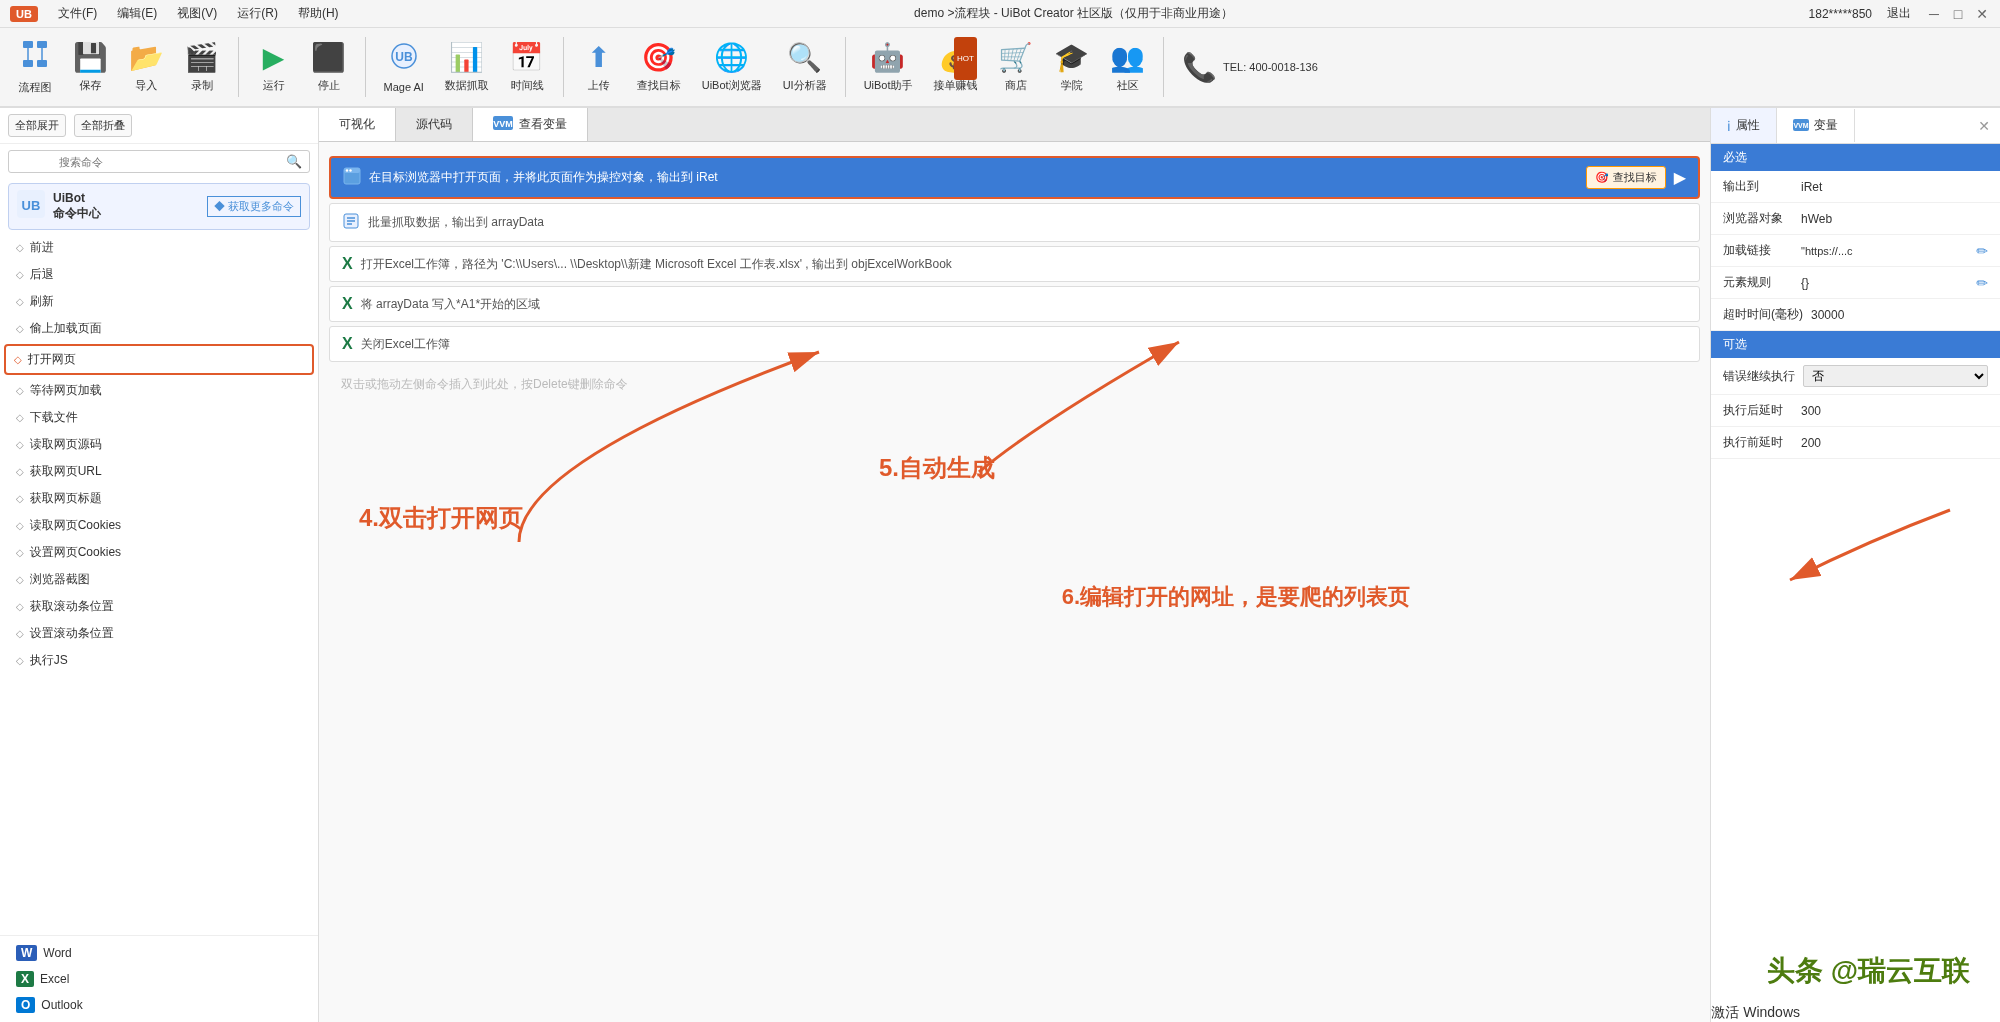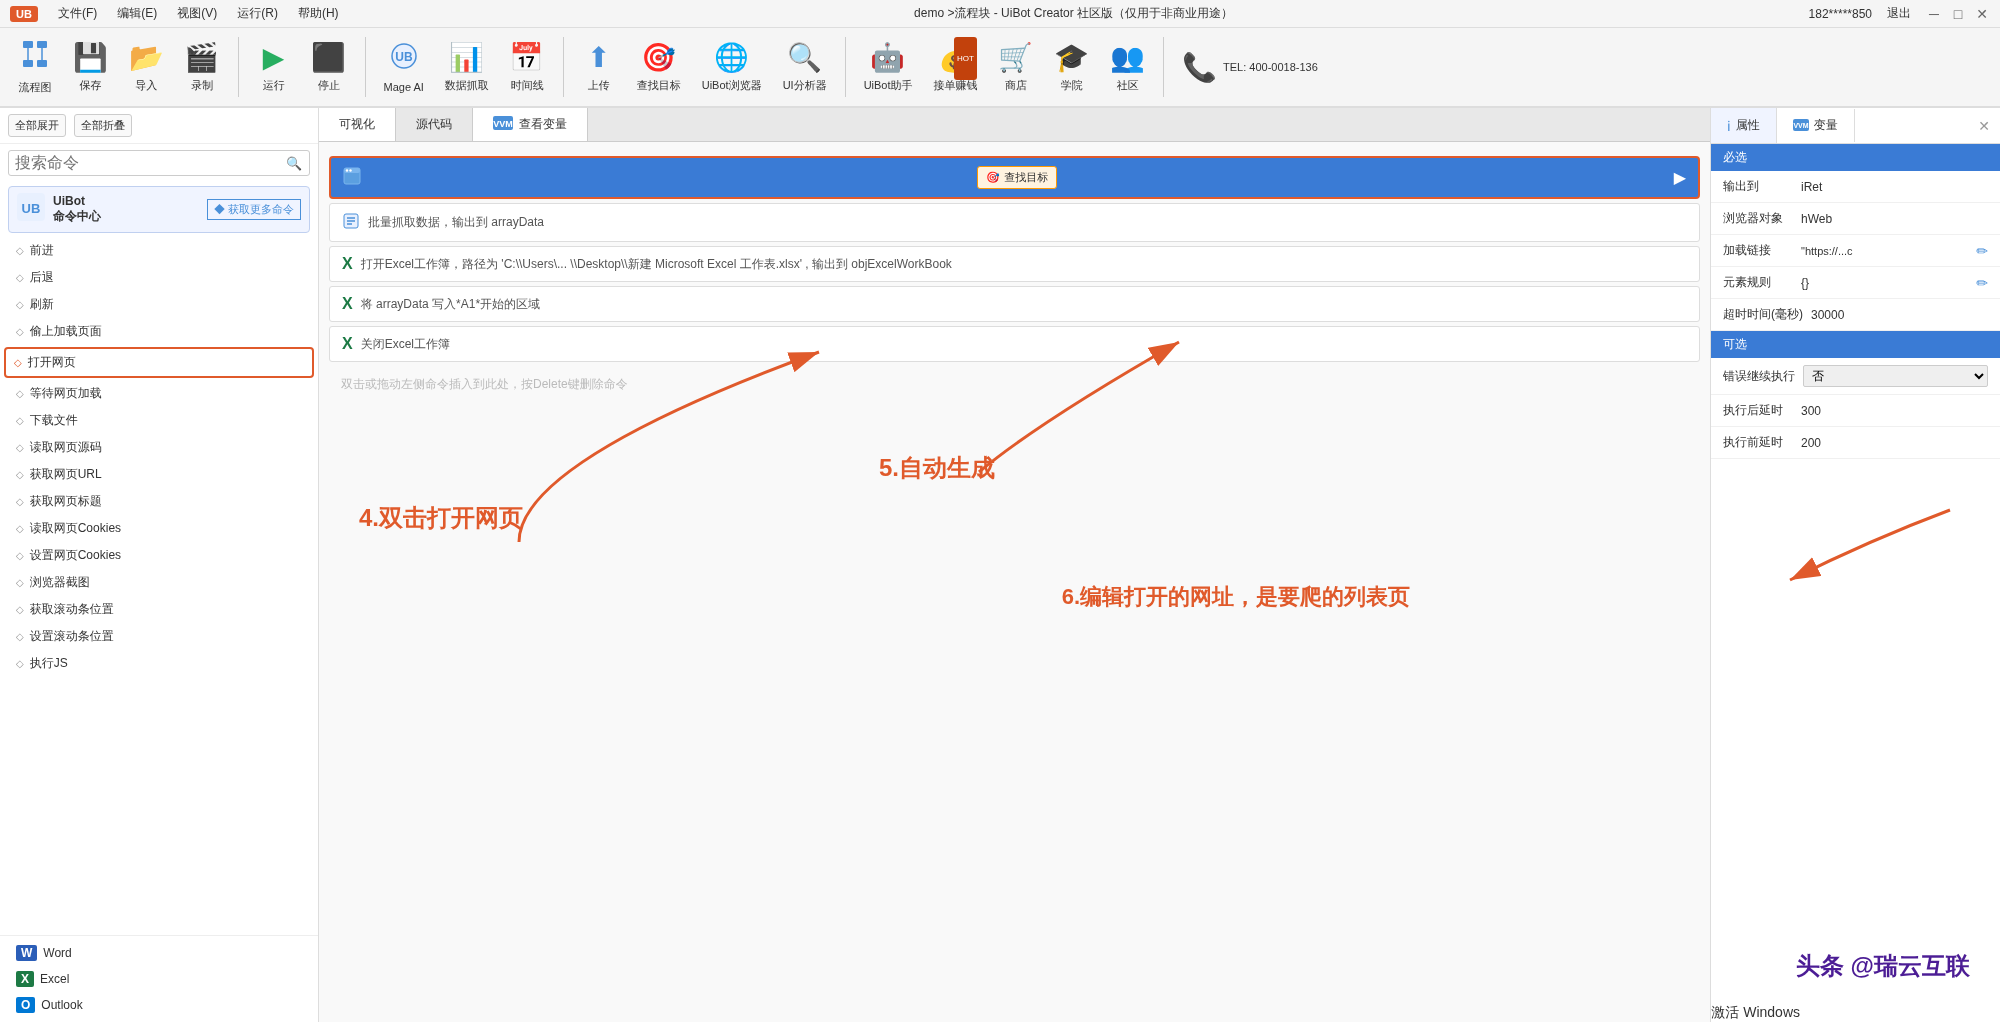--- a/index.html
+++ b/index.html
@@ -83,22 +83,23 @@
       margin: 6px 8px;
       border: 1px solid #ccc;
       border-radius: 3px;
       padding: 3px 6px;
       background: #fff;
     }
     .search-input {
       border: none;
       outline: none;
       flex: 1;
-      font-size: 16px;
+      font-size: 11px;
       font-family: inherit;
+      margin-left: 44px;
     }
     .search-icon { color: #999; font-size: 13px; }
 
     
     .command-center {
       display: flex;
       align-items: center;
       padding: 6px 8px;
       background: #f0f4ff;
       border: 1px solid #c0d0f0;
@@ -333,24 +334,24 @@
 
     
     .bottom-items {
       padding: 4px 8px;
       border-top: 1px solid #eee;
     }
 
     
     .watermark {
       position: absolute;
-      bottom: 40px;
+      bottom: 32px;
       right: 30px;
-      font-size: 24px;
-      color: #4c1d95;
+      font-size: 28px;
+      color: #4d7c0f;
       font-weight: bold;
       pointer-events: none;
       z-index: 200;
     }
 
     
     .activate-notice {
       position: absolute;
       bottom: 0;
       right: 200px;
@@ -618,20 +619,21 @@
 
       <div class="flow-block active-block" style="background:#3a7bd5;border:2px solid #e05a2b;position:relative;">
         <span class="block-icon" style="color:#fff;">
           <svg width="18" height="18" viewBox="0 0 18 18">
               <rect x="1" y="1" width="16" height="16" rx="2" fill="#5b9fe0" stroke="#7ab5ee"></rect>
               <rect x="1" y="1" width="16" height="5" rx="2" fill="#7ab5ee"></rect>
               <circle cx="4" cy="3.5" r="1.2" fill="#fff"></circle>
               <circle cx="7.5" cy="3.5" r="1.2" fill="#fff"></circle>
             </svg>
         </span>
+        <span style="font-size:12px;color:#fff;flex:1;">在目标浏览器中打开页面，并将此页面作为操控对象，输出到 iRet</span>
         <div class="find-target-btn" style="background:#fff3e0;border-color:#f90;">
           <span class="icon" style="color:#f90;">🎯</span>
           <span>查找目标</span>
         </div>
         <span class="block-arrow" style="color:#fff;">▶</span>
       </div>
 
       <div class="flow-block">
         <span class="block-icon" style="color:#4a90d9;">
           <svg width="18" height="18" viewBox="0 0 18 18">

